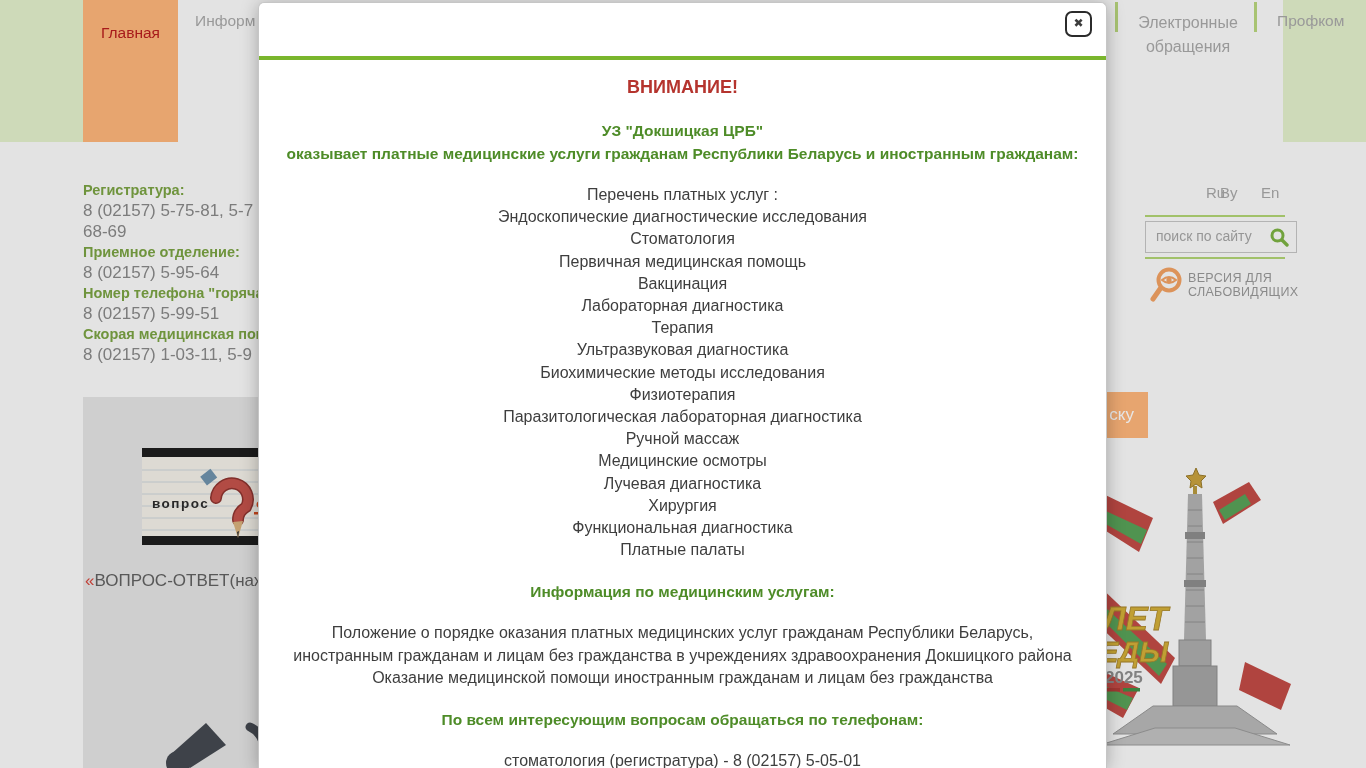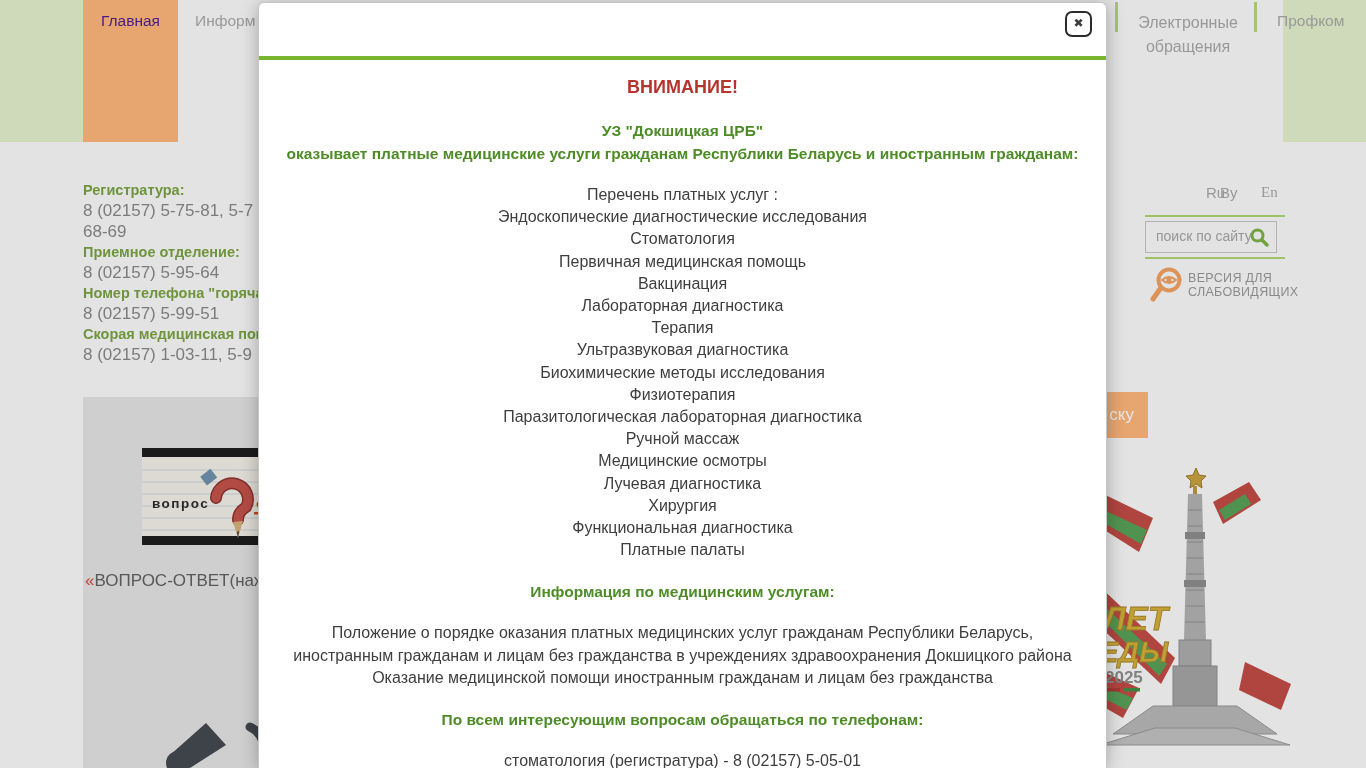--- a/index.html
+++ b/index.html
@@ -6,40 +6,40 @@
   body{width:1366px;height:768px;overflow:hidden;background:#fbfbfb;
        font-family:"Liberation Sans","DejaVu Sans",sans-serif;}
   #stage{position:relative;width:1366px;height:768px;overflow:hidden;background:#fbfbfb;}
   .abs{position:absolute;}
 
   
   .hdr-green{background:#e4f1cc;top:0;height:142px;width:83px;}
   .hdr-green.left{left:0;}
   .hdr-green.right{left:1283px;}
   .tab-main{left:83px;top:0;width:95px;height:142px;background:#ffb67a;}
-  .tab-main span{display:block;text-align:center;margin-top:12px;font-size:15.5px;color:#4c1d95;}
+  .tab-main span{display:block;text-align:center;margin-top:24px;font-size:15.5px;color:#b91c1c;}
   .tab-info{left:195px;top:12px;font-size:15.5px;color:#a9a9a9;white-space:nowrap;}
   .nav-elec{left:1118px;top:11px;width:140px;text-align:center;font-size:16px;line-height:24px;color:#a9a9a9;}
   .nav-prof{left:1277px;top:12px;font-size:15.5px;color:#a9a9a9;}
   .nav-sep{top:2px;width:3px;height:30px;background:#b9d77d;}
 
   .contacts{left:83px;top:180px;width:175px;height:192px;overflow:hidden;}
   .c-label{font-size:14.5px;font-weight:bold;color:#7aa342;line-height:20px;white-space:nowrap;}
   .c-value{font-size:17px;color:#888;line-height:21px;white-space:nowrap;}
 
   .qa-card{left:83px;top:397px;width:176px;height:371px;background:#e5e5e5;}
   .qa-img-wrap{position:absolute;left:59px;top:51px;width:118px;height:97px;overflow:hidden;}
   .qa-caption{position:absolute;left:2px;top:174px;font-size:17px;white-space:nowrap;}
   .qa-mark{color:#d5443a;}
   .qa-text{color:#606060;}
   .mega{position:absolute;left:77px;top:318px;width:150px;height:53px;overflow:hidden;}
 
   .lang{top:184px;font-size:15px;color:#a8a8a8;}
   .hr-green{left:1145px;width:140px;height:2px;background:#b2d573;}
-  .searchbox{left:1145px;top:221px;width:132px;height:32px;border:1px solid #c6c6c6;box-sizing:border-box;}
+  .searchbox{left:1145px;top:221px;width:152px;height:32px;border:1px solid #c6c6c6;box-sizing:border-box;}
   .searchbox input{width:100px;height:28px;border:none;background:transparent;padding:0 0 0 10px;
                    font-family:"Liberation Sans",sans-serif;font-size:14px;color:#555;outline:none;}
   .searchbox input::placeholder{color:#a5a5a5;}
   .search-ic{position:absolute;right:7px;top:6px;width:19px;height:19px;}
   .version-ic{left:1150px;top:266px;width:36px;height:38px;}
   .version-tx{left:1188px;top:271px;font-size:12.5px;line-height:14px;color:#989898;letter-spacing:.3px;}
   .btn-orange{background:#ffb67a;color:#fff;font-size:17px;text-align:right;box-sizing:border-box;}
   .btn-online{left:1040px;top:311px;width:140px;height:48px;line-height:48px;padding-right:16px;}
   .btn-sku{left:1020px;top:392px;width:128px;height:46px;line-height:46px;padding-right:14px;}
   .victory{left:1095px;top:462px;width:200px;height:290px;}
@@ -125,21 +125,21 @@
         <circle cx="18" cy="48" r="12" fill="#434850"></circle>
         <polygon points="10,40 46,8 66,30 30,53" fill="#434850"></polygon>
         <path d="M 90,12 a 24,24 0 0 1 14,24" fill="none" stroke="#434850" stroke-width="9" stroke-linecap="round"></path>
         <path d="M 104,0 a 40,40 0 0 1 22,38" fill="none" stroke="#434850" stroke-width="9" stroke-linecap="round"></path>
       </svg>
     </div>
   </div>
 
   <div class="abs lang" style="left:1206px;">Ru</div>
   <div class="abs lang" style="left:1212px;margin-left:8px;">By</div>
-  <div class="abs lang" style="left:1261px;font-family:Liberation Serif, serif;">En</div>
+  <div class="abs lang" style="left:1261px;">En</div>
 
   <div class="abs hr-green" style="top:215px;"></div>
   <div class="abs searchbox">
     <input type="text" placeholder="поиск по сайту" style="">
     <span class="search-ic">
       <svg width="19" height="19" viewBox="0 0 19 19">
         <circle cx="7.5" cy="7.5" r="5.5" fill="none" stroke="#7cb342" stroke-width="3"></circle>
         <line x1="12" y1="12" x2="17" y2="17" stroke="#7cb342" stroke-width="3.4" stroke-linecap="round"></line>
       </svg>
     </span>

